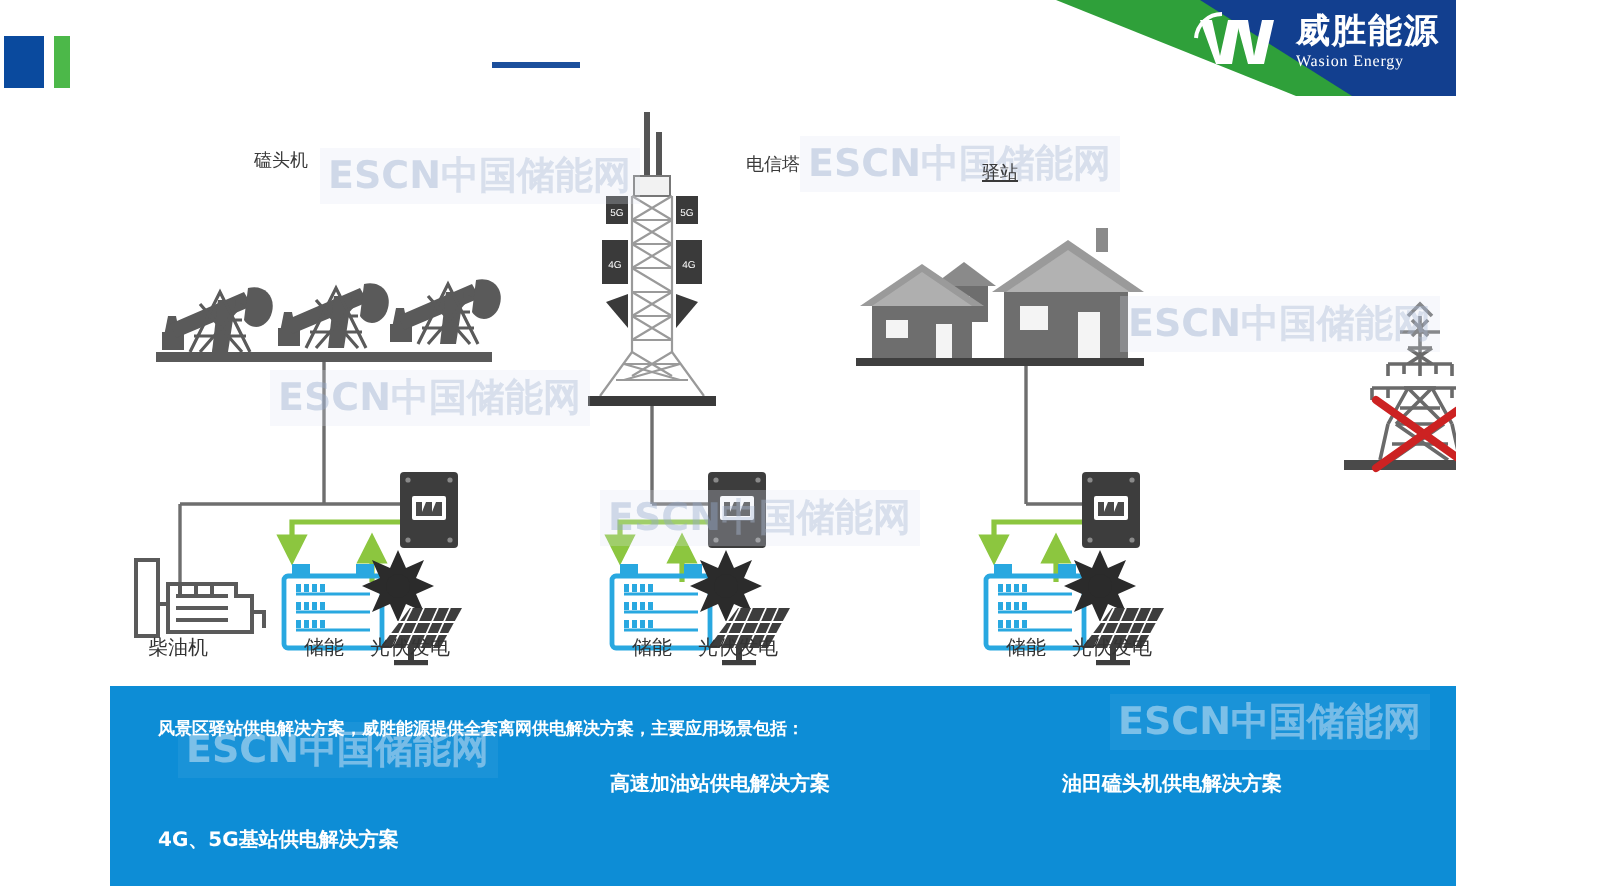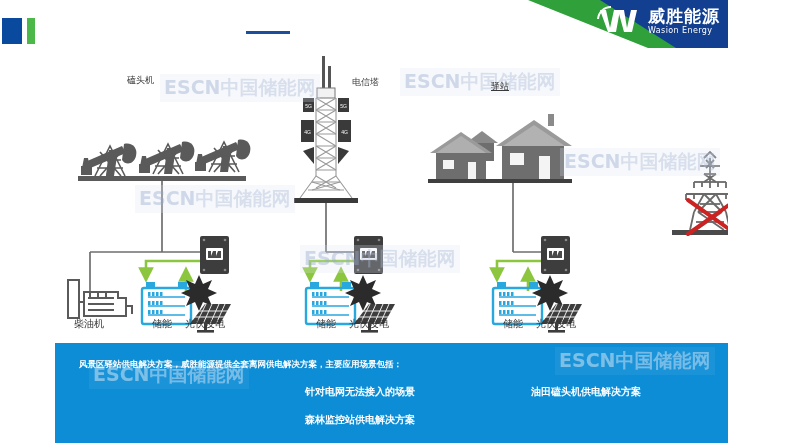--- a/index.html
+++ b/index.html
@@ -12,21 +12,21 @@
   #slide{position:absolute;inset:0;width:728px;height:448px;overflow:hidden;background:#fff;}
 
   
   .hdr{position:absolute;top:0;right:0;width:240px;height:48px;overflow:hidden;}
   .hdr .green{position:absolute;top:0;left:0;width:240px;height:48px;}
   .hdr .blue{position:absolute;top:0;left:0;width:240px;height:48px;}
   .logo-wrap{position:absolute;top:6px;right:8px;display:flex;align-items:center;gap:6px;}
   .logo-mark{width:46px;height:30px;}
   .logo-txt{display:flex;flex-direction:column;line-height:1;}
   .logo-cn{color:#fff;font-size:17px;font-weight:bold;letter-spacing:1px;}
-  .logo-en{color:#fff;font-size:8px;letter-spacing:.4px;margin-top:2px;}
+  .logo-en{color:#fff;font-size:8px;letter-spacing:.4px;margin-top:2px;font-family:Liberation Serif, serif;}
 
   .tl-blue{position:absolute;left:2px;top:18px;width:20px;height:26px;background:#0a4a9e;}
   .tl-green{position:absolute;left:27px;top:18px;width:8px;height:26px;background:#4cb849;}
   .title-rule{position:absolute;left:246px;top:31px;width:44px;height:3px;background:#1b4f9c;}
 
   
   .wm{position:absolute;font-weight:bold;color:#b9c6de;opacity:.55;
       white-space:nowrap;letter-spacing:0px;pointer-events:none;
       background:rgba(222,229,241,.45);padding:1px 4px;}
   .wm .en{color:#a9b9d6;text-align:right;}
@@ -377,35 +377,35 @@
     </g>
   </svg>
 
   <div class="wm" style="left:160px;top:74px;font-size:19px;"><span class="en">ESCN</span><span>中国储能网</span></div>
   <div class="wm" style="left:400px;top:68px;font-size:19px;"><span class="en">ESCN</span><span>中国储能网</span></div>
   <div class="wm" style="left:135px;top:185px;font-size:19px;"><span class="en">ESCN</span><span>中国储能网</span></div>
   <div class="wm" style="left:560px;top:148px;font-size:19px;"><span class="en">ESCN</span><span>中国储能网</span></div>
   <div class="wm" style="left:300px;top:245px;font-size:19px;"><span class="en">ESCN</span><span>中国储能网</span></div>
 
   <div class="lbl" style="left:127px;top:74px;text-align:center;">磕头机</div>
-  <div class="lbl" style="left:352px;top:76px;">电信塔</div>
+  <div class="lbl" style="left:373px;top:76px;">电信塔</div>
   <div class="lbl" style="left:491px;top:80px;text-decoration:underline;">驿站</div>
 
   <div class="lbl b" style="left:74px;top:317px;">柴油机</div>
   <div class="lbl b" style="left:152px;top:317px;">储能</div>
   <div class="lbl b" style="left:185px;top:317px;">光伏发电</div>
   <div class="lbl b" style="left:316px;top:317px;">储能</div>
   <div class="lbl b" style="left:349px;top:317px;">光伏发电</div>
   <div class="lbl b" style="left:503px;top:317px;">储能</div>
   <div class="lbl b" style="left:536px;top:317px;">光伏发电</div>
 
   <div class="panel">
     <div class="wm dark" style="position:absolute;left:500px;top:4px;font-size:19px;"><span class="en">ESCN</span><span>中国储能网</span></div>
     <div class="wm dark" style="position:absolute;left:34px;top:18px;font-size:19px;"><span class="en">ESCN</span><span>中国储能网</span></div>
 
     <div class="intro">风景区驿站供电解决方案，威胜能源提供全套离网供电解决方案，主要应用场景包括：</div>
 
-    <div class="item" style="left:250px;top:42px;">针对电网无法接入的场景</div>
+    <div class="item" style="left:250px;top:42px;">高速加油站供电解决方案</div>
     <div class="item" style="left:476px;top:42px;">油田磕头机供电解决方案</div>
-    <div class="item" style="left:250px;top:70px;">森林监控站供电解决方案</div>
+    <div class="item" style="left:24px;top:70px;">4G、5G基站供电解决方案</div>
   </div>
 
 </div>
 
 </body></html>

